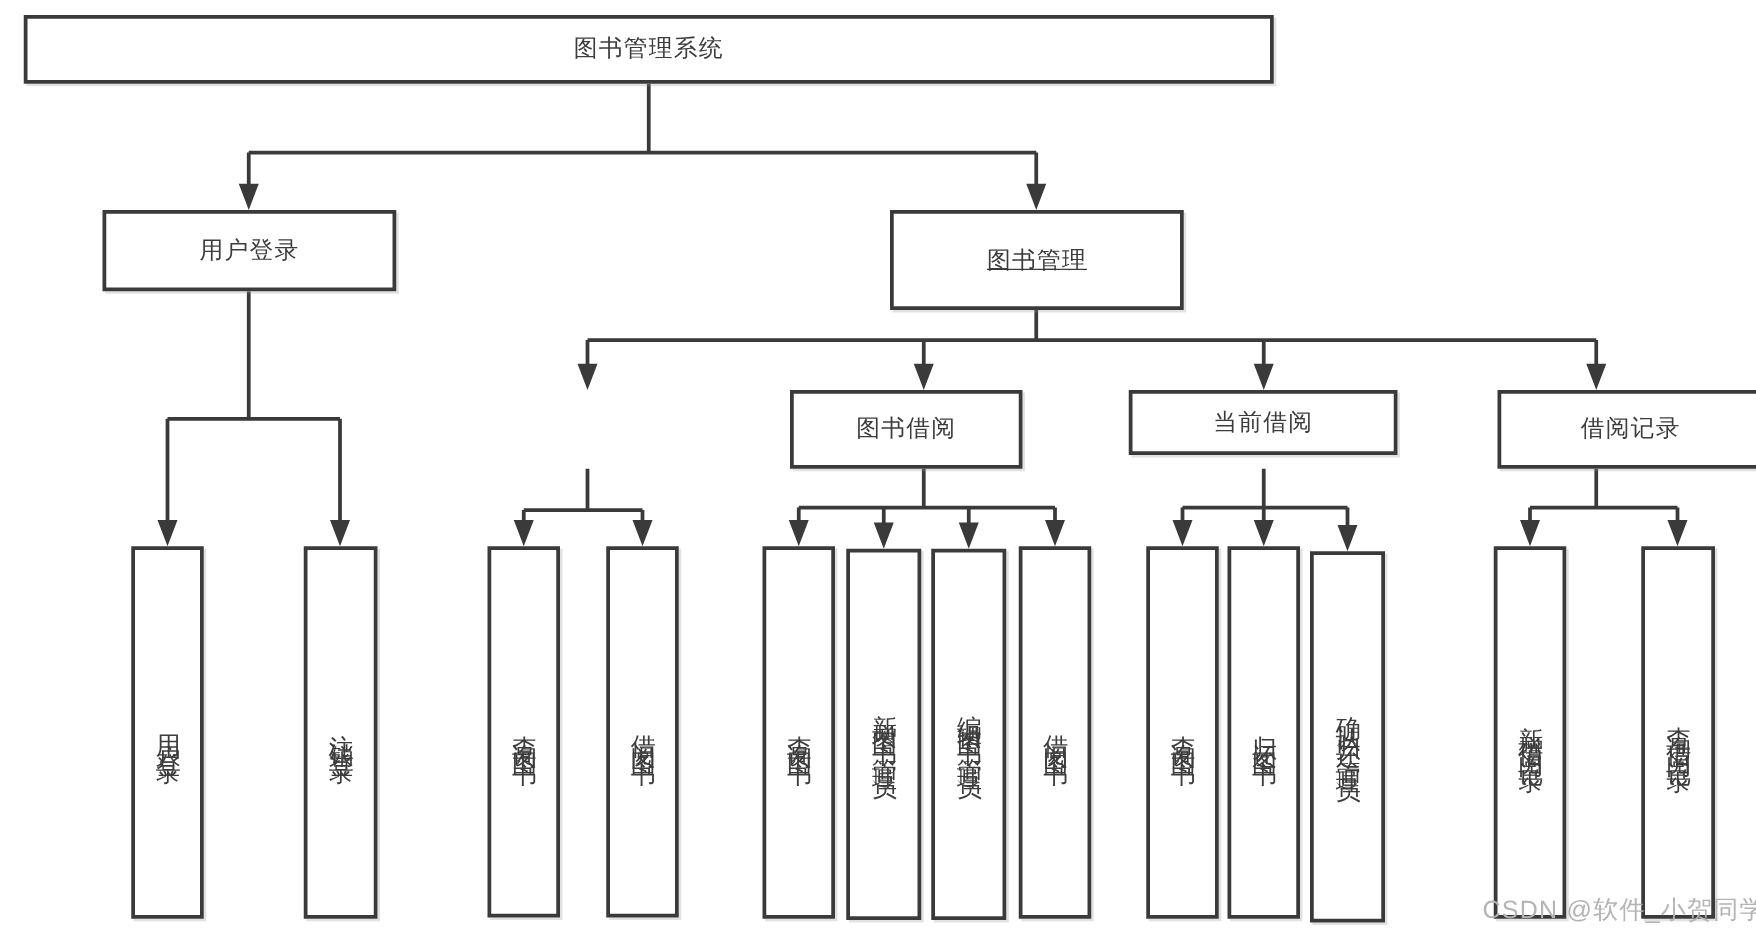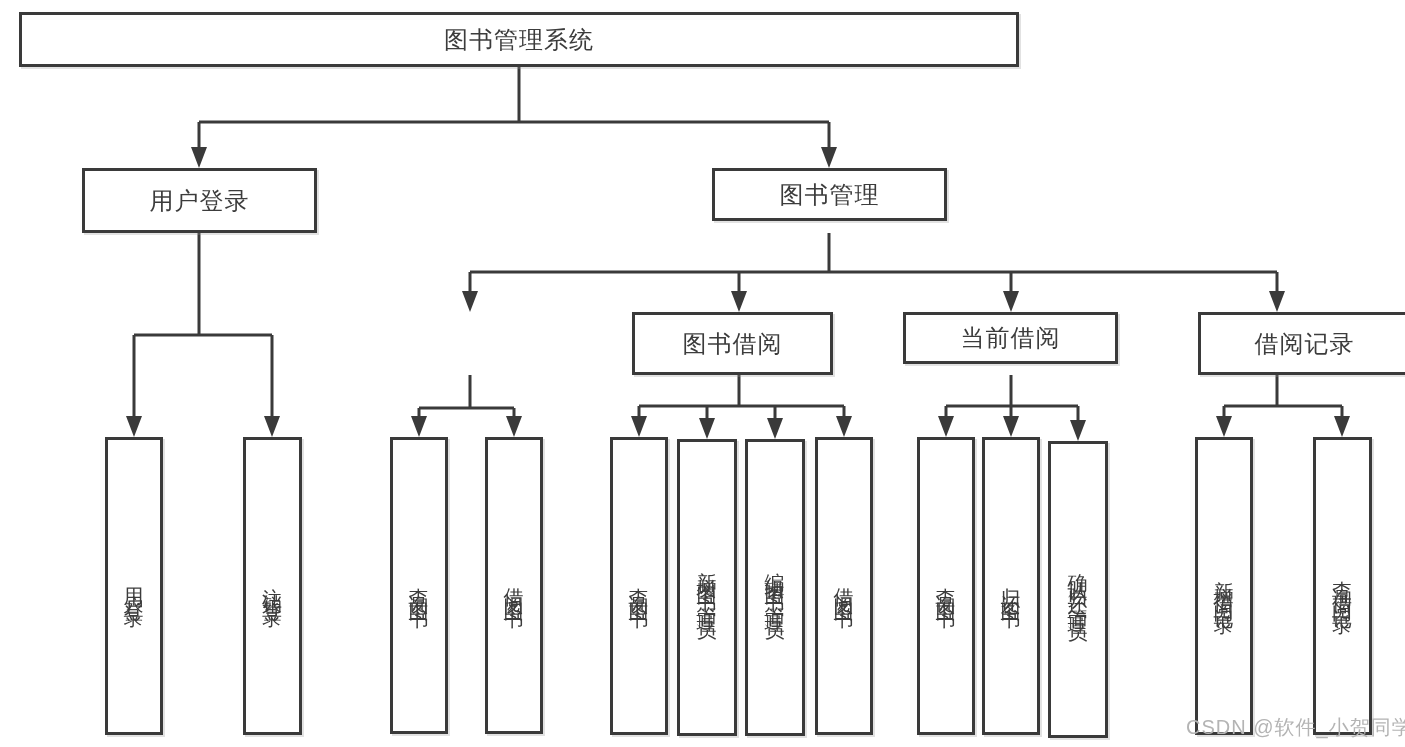--- a/index.html
+++ b/index.html
@@ -23,21 +23,21 @@
     position:absolute;
     box-sizing:border-box;
     background:#fff;
     border:3px solid var(--line);
     box-shadow:2px 2px 0 rgba(150,150,150,.28);
     display:flex;
     align-items:center;
     justify-content:center;
     color:var(--text);
   }
-  .h-box{font-size:24px;letter-spacing:1px;line-height:1;}
+  .h-box{font-size:19px;letter-spacing:1px;line-height:1;}
   .v-box span{
     writing-mode:vertical-rl;
     text-orientation:mixed;
     font-size:20px;
     letter-spacing:7px;
     line-height:1;
     white-space:nowrap;
   }
   .watermark{
     position:absolute;
@@ -84,25 +84,25 @@
       M1334 416 L1350 416 L1342 437 Z"></path>
   </svg>
 
   <div class="box h-box" style="left:19px;top:12px;width:1000px;height:55px;">
     <span>图书管理系统</span>
   </div>
 
   <div class="box h-box" style="left:82px;top:168px;width:235px;height:65px;">
     <span>用户登录</span>
   </div>
-  <div class="box h-box" style="left:712px;top:168px;width:235px;height:53px;">
+  <div class="box h-box" style="left:712px;top:168px;width:235px;height:80px;text-decoration:underline;">
     <span>图书管理</span>
   </div>
 
-  <div class="box h-box" style="left:632px;top:312px;width:201px;height:63px;">
+  <div class="box h-box" style="left:632px;top:312px;width:186px;height:63px;">
     <span>图书借阅</span>
   </div>
   <div class="box h-box" style="left:903px;top:312px;width:215px;height:52px;">
     <span>当前借阅</span>
   </div>
   <div class="box h-box" style="left:1170px;top:312px;width:213px;height:63px;margin-left:28px;">
     <span>借阅记录</span>
   </div>
 
   <div class="box v-box" style="left:105px;top:437px;width:58px;height:298px;">

